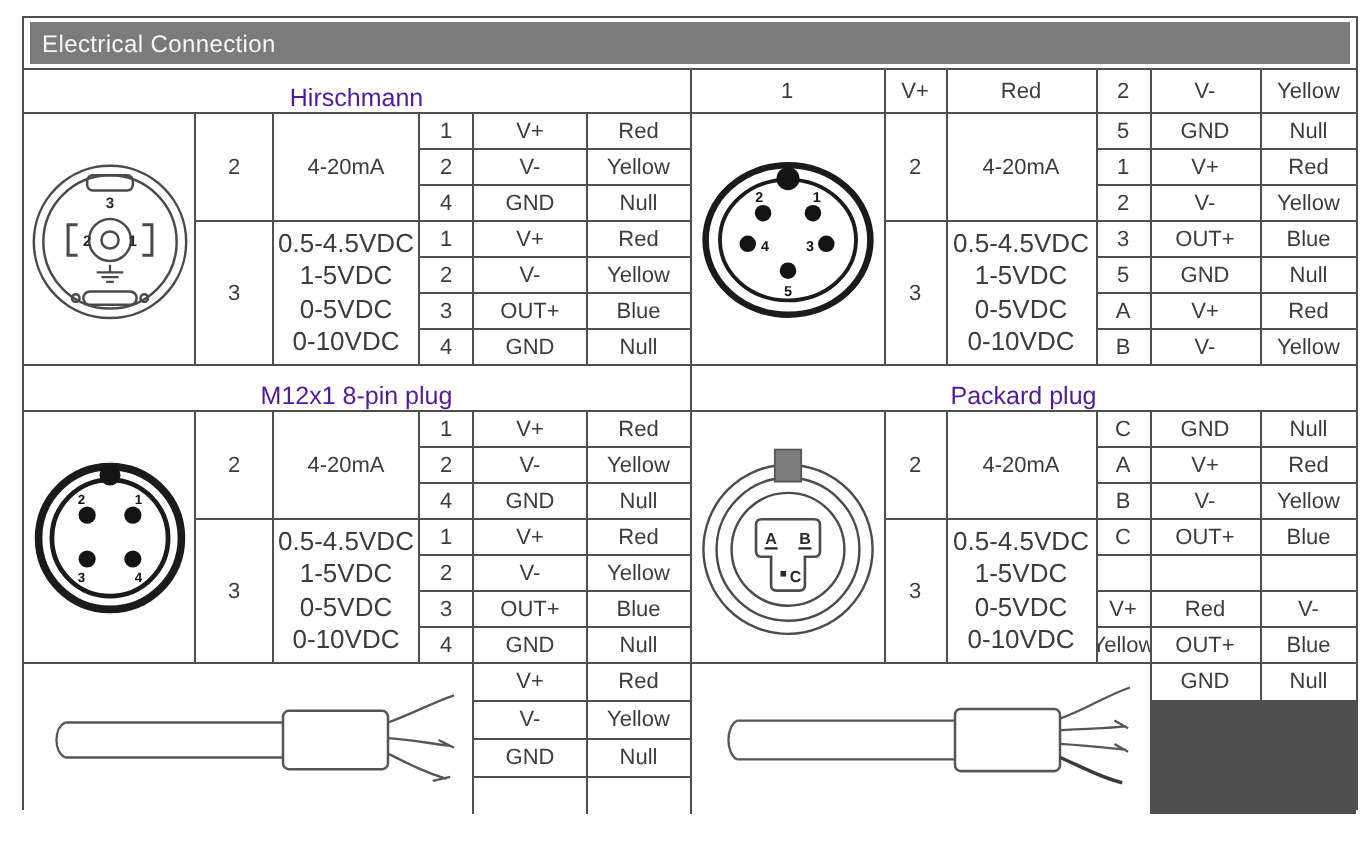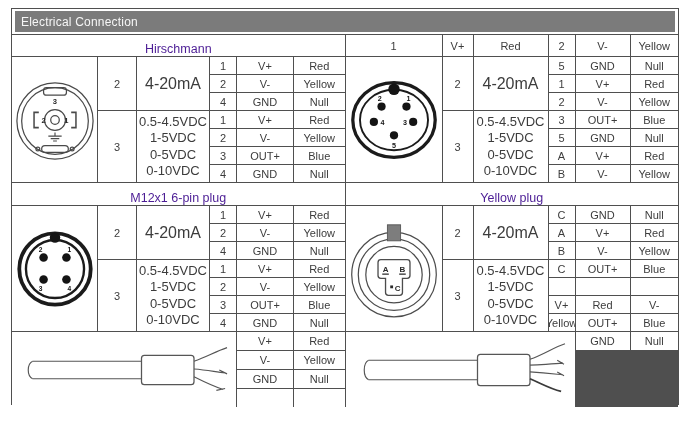--- a/index.html
+++ b/index.html
@@ -30,21 +30,21 @@
     background:#fff;display:flex;align-items:center;justify-content:center;
     color:#3c3c3c;font-size:11px;overflow:hidden;white-space:nowrap;
   }
   .title{font-size:12.5px;color:#4c1d95;align-items:flex-end;}
   .wavy{
     text-decoration-line:underline;text-decoration-style:wavy;
     text-decoration-color:#d9584a;text-decoration-thickness:1px;
     text-underline-offset:3px;
   }
   .ranges{flex-direction:column;line-height:16.5px;font-size:13px;}
-  .range-one{font-size:16px;}
+  .range-one{font-size:11px;}
   .diag{align-items:center;justify-content:center;}
   svg{display:block;}
   svg text{font-family:"Liberation Sans","DejaVu Sans",sans-serif;}
 </style>
 </head>
 <body>
 
 <div class="panel">
   <div class="header-bar">
     <span>Electrical Connection</span>
@@ -105,21 +105,21 @@
       <div class="c">V-</div>
       <div class="c">Yellow</div>
       <div class="c">3</div>
       <div class="c">OUT+</div>
       <div class="c">Blue</div>
       <div class="c">4</div>
       <div class="c">GND</div>
       <div class="c">Null</div>
 
       <div class="c title" style="grid-row:9;grid-column:1/7">
-        <span>M12x1 6-pin plug</span>
+        <span>M12x1 8-pin plug</span>
       </div>
 
       <div class="c diag" style="grid-row:10/17;grid-column:1">
         <svg width="80" height="86" viewBox="0 0 84 88">
           <g fill="none" stroke="#1b1b1b">
             <circle cx="42" cy="44" r="37.5" stroke-width="4"></circle>
             <circle cx="42" cy="44" r="30.5" stroke-width="2.5"></circle>
           </g>
           <circle cx="42" cy="11" r="5.5" fill="#141414"></circle>
           <circle cx="30" cy="32" r="4.5" fill="#141414"></circle>
@@ -236,21 +236,21 @@
       <div class="c">V-</div>
       <div class="c">Yellow</div>
       <div class="c">3</div>
       <div class="c">OUT+</div>
       <div class="c">Blue</div>
       <div class="c">5</div>
       <div class="c">GND</div>
       <div class="c">Null</div>
 
       <div class="c title" style="grid-row:9;grid-column:1/7">
-        <span>Yellow plug</span>
+        <span>Packard plug</span>
       </div>
 
       <div class="c diag" style="grid-row:10/17;grid-column:1">
         <svg width="94" height="104" viewBox="0 0 100 108">
           <g fill="none" stroke="#4c4c4c" stroke-width="1.3">
             <circle cx="50" cy="60" r="45"></circle>
             <circle cx="50" cy="60" r="38"></circle>
             <circle cx="50" cy="60" r="30"></circle>
           </g>
           <rect x="43" y="7" width="14" height="17" fill="#7d7d7d" stroke="#585858" stroke-width="1"></rect>

